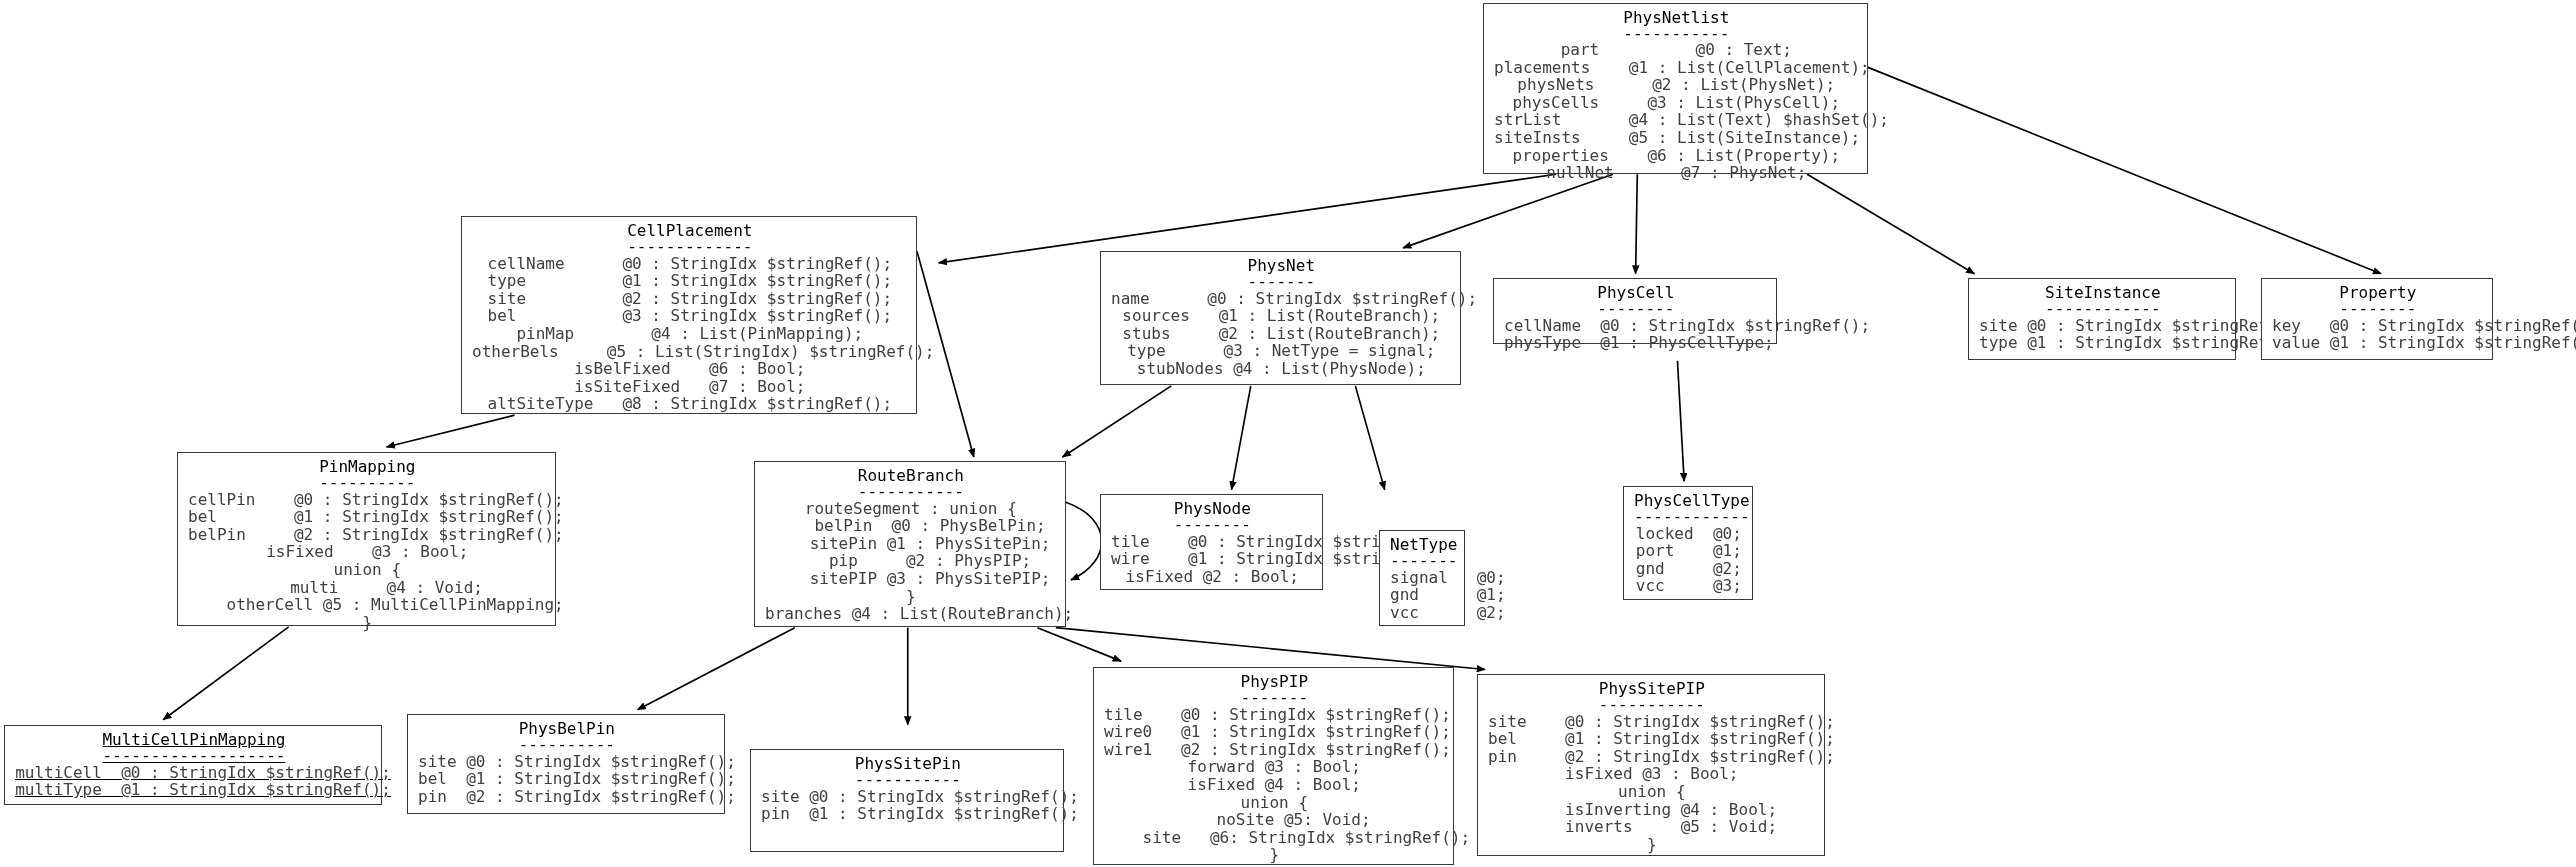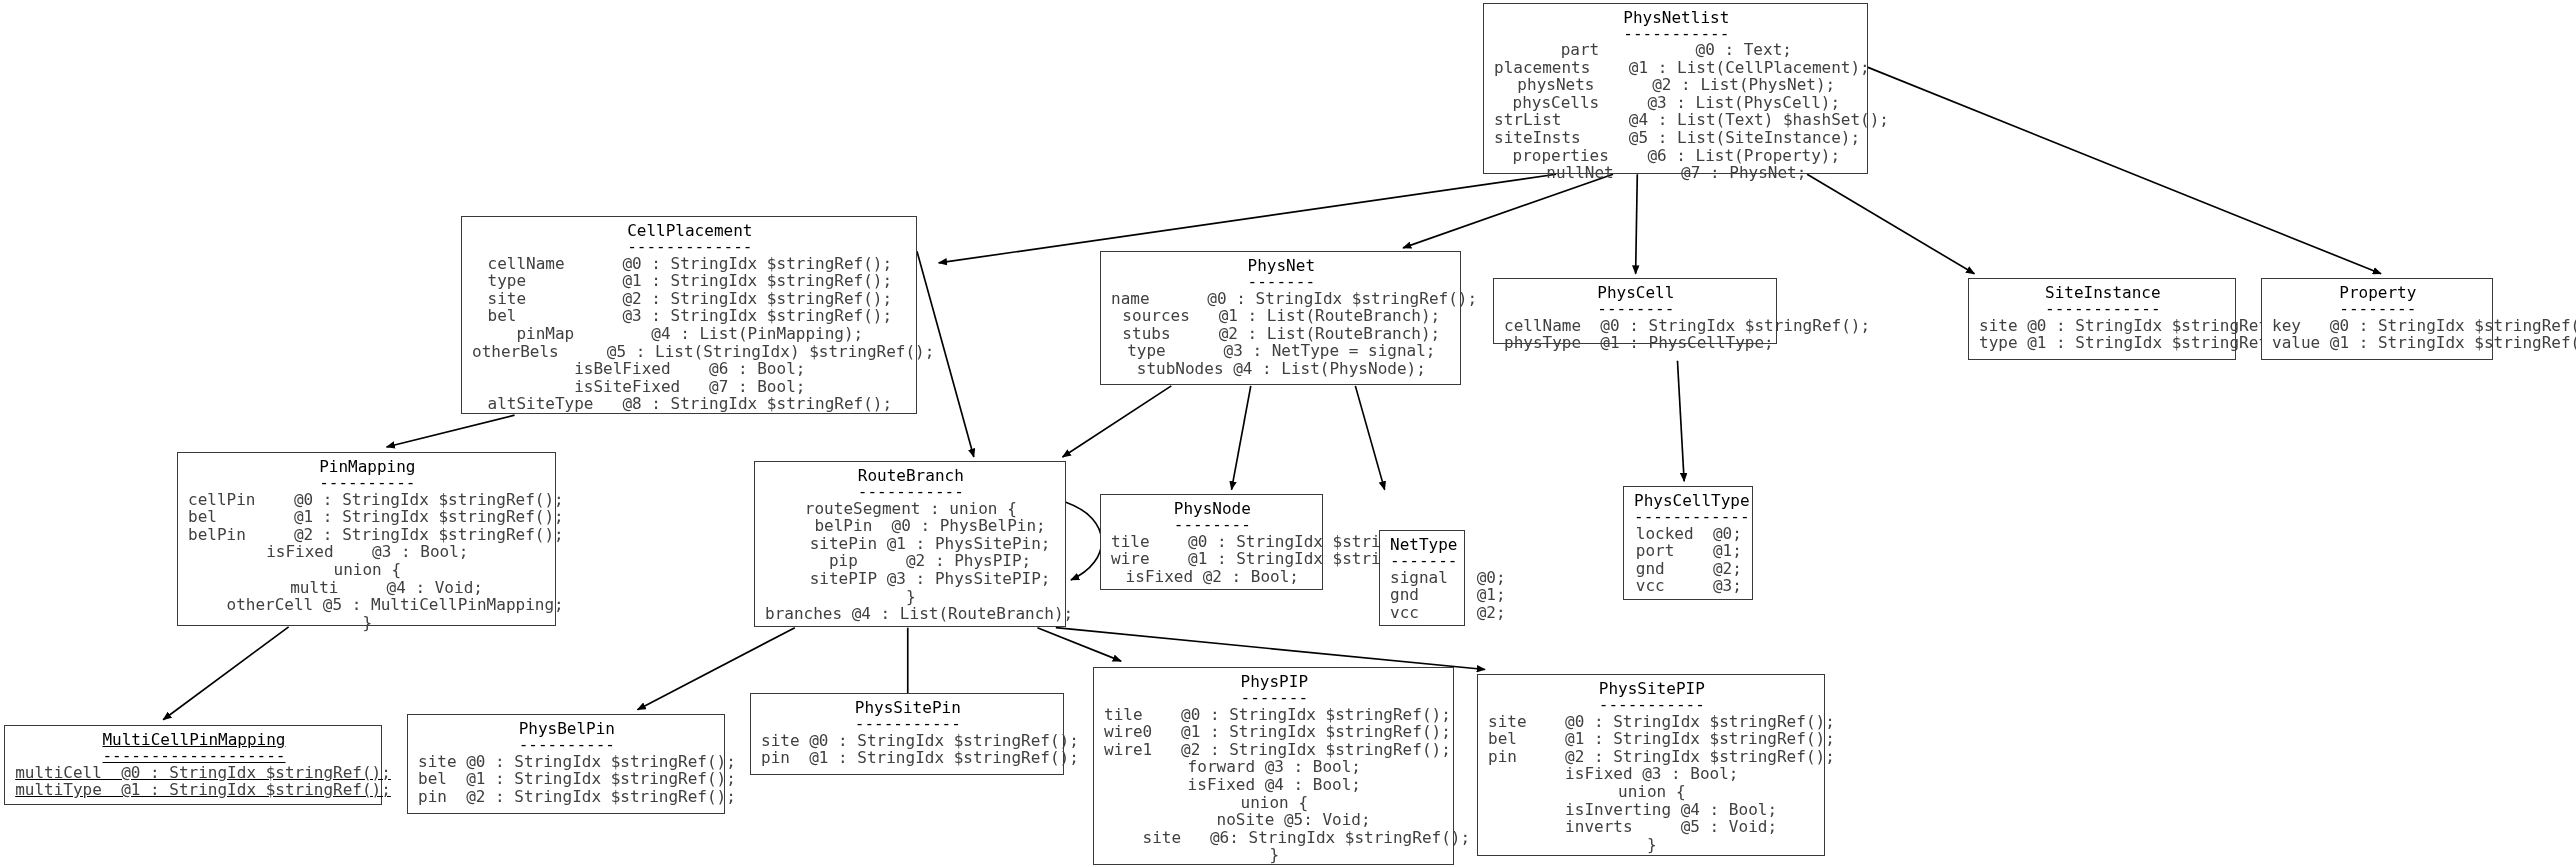--- a/index.html
+++ b/index.html
@@ -92,19 +92,19 @@
       <div class="node-box" style="left: 1493px; top: 278px; width: 284px; height: 66px; border-color: rgb(58, 58, 58);"><div class="node-title">PhysCell</div><div class="node-rule">--------</div><div class="node-fields"><span class="field-row">cellName  @0 : StringIdx $stringRef();</span><span class="field-row">physType  @1 : PhysCellType;</span></div></div>
       <div class="node-box" style="left: 1968px; top: 278px; width: 268px; height: 82px; border-color: rgb(58, 58, 58);"><div class="node-title">SiteInstance</div><div class="node-rule">------------</div><div class="node-fields"><span class="field-row">site @0 : StringIdx $stringRef();</span><span class="field-row">type @1 : StringIdx $stringRef();</span></div></div>
       <div class="node-box" style="left: 2261px; top: 278px; width: 232px; height: 82px; border-color: rgb(58, 58, 58);"><div class="node-title">Property</div><div class="node-rule">--------</div><div class="node-fields"><span class="field-row">key   @0 : StringIdx $stringRef();</span><span class="field-row">value @1 : StringIdx $stringRef();</span></div></div>
       <div class="node-box" style="left: 177px; top: 452px; width: 379px; height: 174px; border-color: rgb(58, 58, 58);"><div class="node-title">PinMapping</div><div class="node-rule">----------</div><div class="node-fields"><span class="field-row">cellPin    @0 : StringIdx $stringRef();</span><span class="field-row">bel        @1 : StringIdx $stringRef();</span><span class="field-row">belPin     @2 : StringIdx $stringRef();</span><span class="field-row">isFixed    @3 : Bool;</span><span class="field-row">union {</span><span class="field-row">    multi     @4 : Void;</span><span class="field-row">    otherCell @5 : MultiCellPinMapping;</span><span class="field-row">}</span></div></div>
       <div class="node-box" style="left: 754px; top: 461px; width: 312px; height: 166px; border-color: rgb(58, 58, 58);"><div class="node-title">RouteBranch</div><div class="node-rule">-----------</div><div class="node-fields"><span class="field-row">routeSegment : union {</span><span class="field-row">    belPin  @0 : PhysBelPin;</span><span class="field-row">    sitePin @1 : PhysSitePin;</span><span class="field-row">    pip     @2 : PhysPIP;</span><span class="field-row">    sitePIP @3 : PhysSitePIP;</span><span class="field-row">}</span><span class="field-row">branches @4 : List(RouteBranch);</span></div></div>
       <div class="node-box" style="left: 1100px; top: 494px; width: 223px; height: 96px; border-color: rgb(58, 58, 58);"><div class="node-title">PhysNode</div><div class="node-rule">--------</div><div class="node-fields"><span class="field-row">tile    @0 : StringIdx $stringRef();</span><span class="field-row">wire    @1 : StringIdx $stringRef();</span><span class="field-row">isFixed @2 : Bool;</span></div></div>
       <div class="node-box" style="left: 1379px; top: 494px; width: 86px; height: 96px; border-color: rgb(58, 58, 58); margin-top: 36px;"><div class="node-title">NetType</div><div class="node-rule">-------</div><div class="node-fields"><span class="field-row">signal   @0;</span><span class="field-row">gnd      @1;</span><span class="field-row">vcc      @2;</span></div></div>
       <div class="node-box" style="left: 1623px; top: 486px; width: 130px; height: 114px; border-color: rgb(58, 58, 58);"><div class="node-title">PhysCellType</div><div class="node-rule">------------</div><div class="node-fields"><span class="field-row">locked  @0;</span><span class="field-row">port    @1;</span><span class="field-row">gnd     @2;</span><span class="field-row">vcc     @3;</span></div></div>
       <div class="node-box" style="left: 4.2px; top: 725px; width: 378px; height: 80px; border-color: rgb(58, 58, 58); text-decoration: underline;"><div class="node-title">MultiCellPinMapping</div><div class="node-rule">-------------------</div><div class="node-fields"><span class="field-row">multiCell  @0 : StringIdx $stringRef();</span><span class="field-row">multiType  @1 : StringIdx $stringRef();</span></div></div>
       <div class="node-box" style="left: 407px; top: 714px; width: 318px; height: 100px; border-color: rgb(58, 58, 58);"><div class="node-title">PhysBelPin</div><div class="node-rule">----------</div><div class="node-fields"><span class="field-row">site @0 : StringIdx $stringRef();</span><span class="field-row">bel  @1 : StringIdx $stringRef();</span><span class="field-row">pin  @2 : StringIdx $stringRef();</span></div></div>
-      <div class="node-box" style="left: 750px; top: 693px; width: 314px; height: 82px; border-color: rgb(58, 58, 58);"><div class="node-title">PhysSitePin</div><div class="node-rule">-----------</div><div class="node-fields"><span class="field-row">site @0 : StringIdx $stringRef();</span><span class="field-row">pin  @1 : StringIdx $stringRef();</span></div></div>
+      <div class="node-box" style="left: 750px; top: 749px; width: 314px; height: 103px; border-color: rgb(58, 58, 58);"><div class="node-title">PhysSitePin</div><div class="node-rule">-----------</div><div class="node-fields"><span class="field-row">site @0 : StringIdx $stringRef();</span><span class="field-row">pin  @1 : StringIdx $stringRef();</span></div></div>
       <div class="node-box" style="left: 1093px; top: 667px; width: 361px; height: 198px; border-color: rgb(58, 58, 58);"><div class="node-title">PhysPIP</div><div class="node-rule">-------</div><div class="node-fields"><span class="field-row">tile    @0 : StringIdx $stringRef();</span><span class="field-row">wire0   @1 : StringIdx $stringRef();</span><span class="field-row">wire1   @2 : StringIdx $stringRef();</span><span class="field-row">forward @3 : Bool;</span><span class="field-row">isFixed @4 : Bool;</span><span class="field-row">union {</span><span class="field-row">    noSite @5: Void;</span><span class="field-row">    site   @6: StringIdx $stringRef();</span><span class="field-row">}</span></div></div>
       <div class="node-box" style="left: 1477px; top: 674px; width: 348px; height: 182px; border-color: rgb(58, 58, 58);"><div class="node-title">PhysSitePIP</div><div class="node-rule">-----------</div><div class="node-fields"><span class="field-row">site    @0 : StringIdx $stringRef();</span><span class="field-row">bel     @1 : StringIdx $stringRef();</span><span class="field-row">pin     @2 : StringIdx $stringRef();</span><span class="field-row">isFixed @3 : Bool;</span><span class="field-row">union {</span><span class="field-row">    isInverting @4 : Bool;</span><span class="field-row">    inverts     @5 : Void;</span><span class="field-row">}</span></div></div>
     </div>
 
 </div>
 
 
 </body></html>

